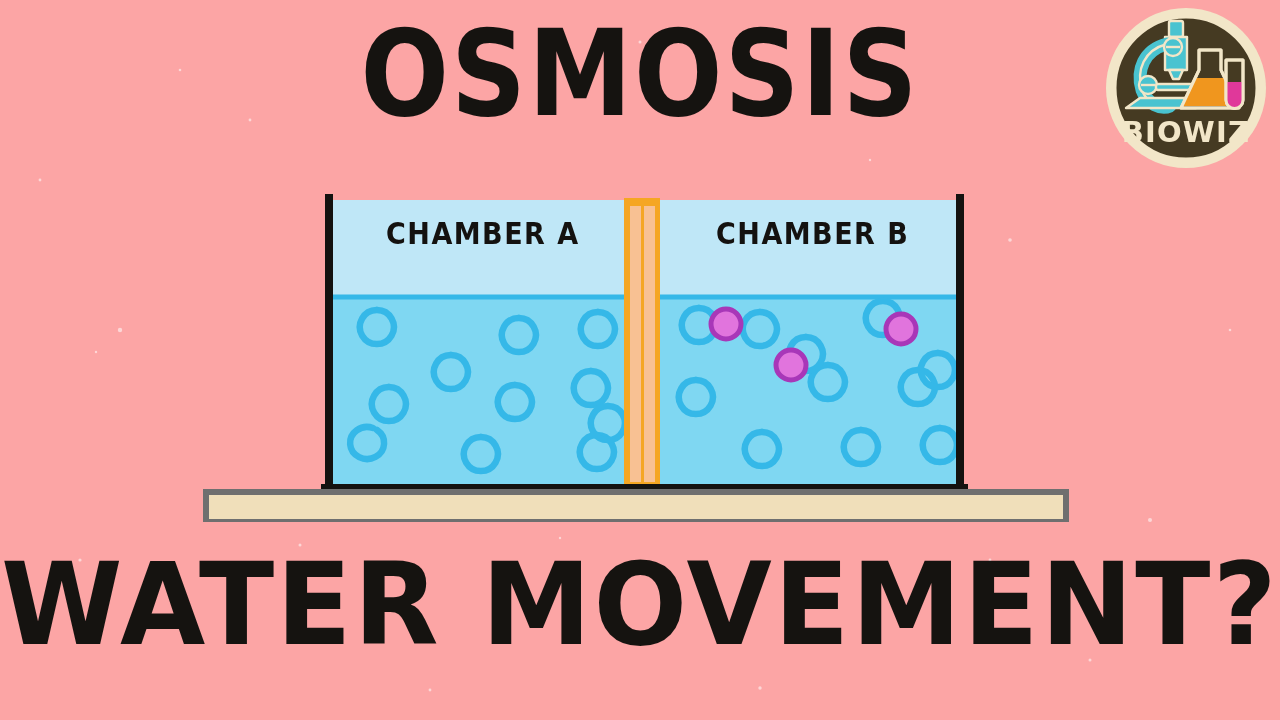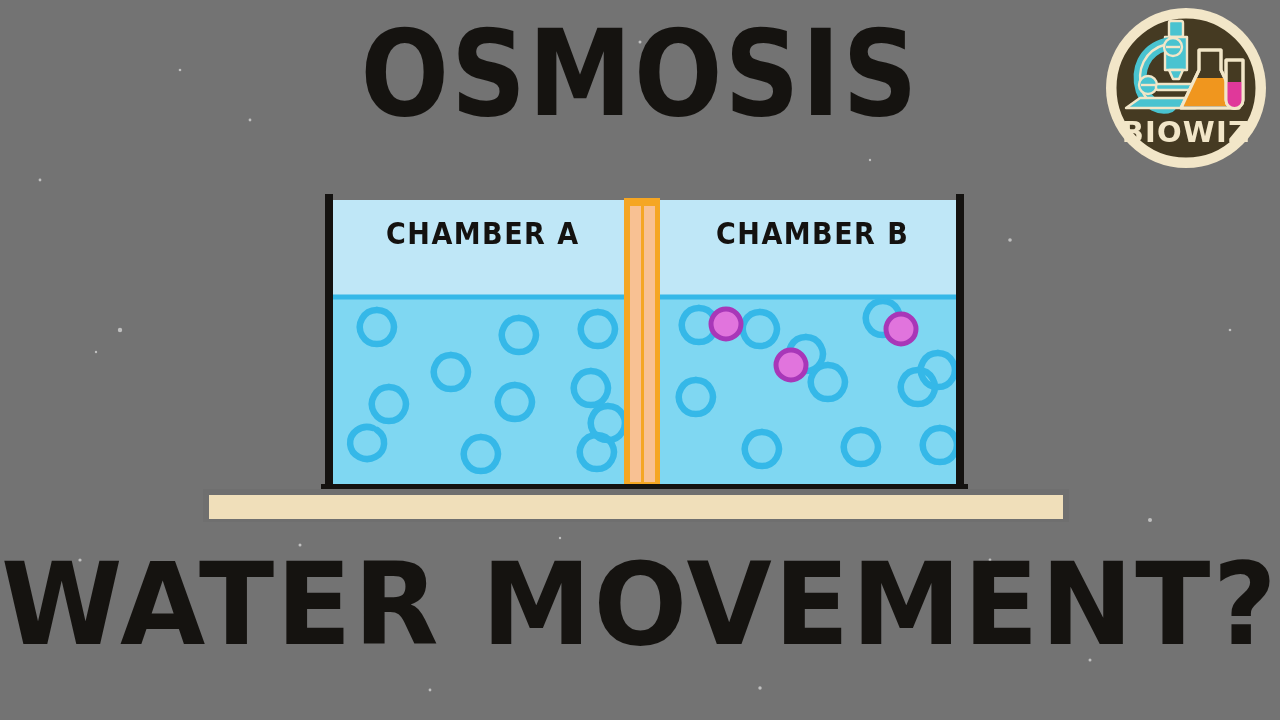--- a/index.html
+++ b/index.html
@@ -10,21 +10,21 @@
     width: 1280px;
     height: 720px;
     overflow: hidden;
     font-family: "DejaVu Sans", sans-serif;
   }
 
   #stage {
     position: relative;
     width: 1280px;
     height: 720px;
-    background: #737373;
+    background: #fca5a5;
     overflow: hidden;
   }
 
   
   #speckle {
     position: absolute;
     inset: 0;
     pointer-events: none;
     opacity: .55;
   }

